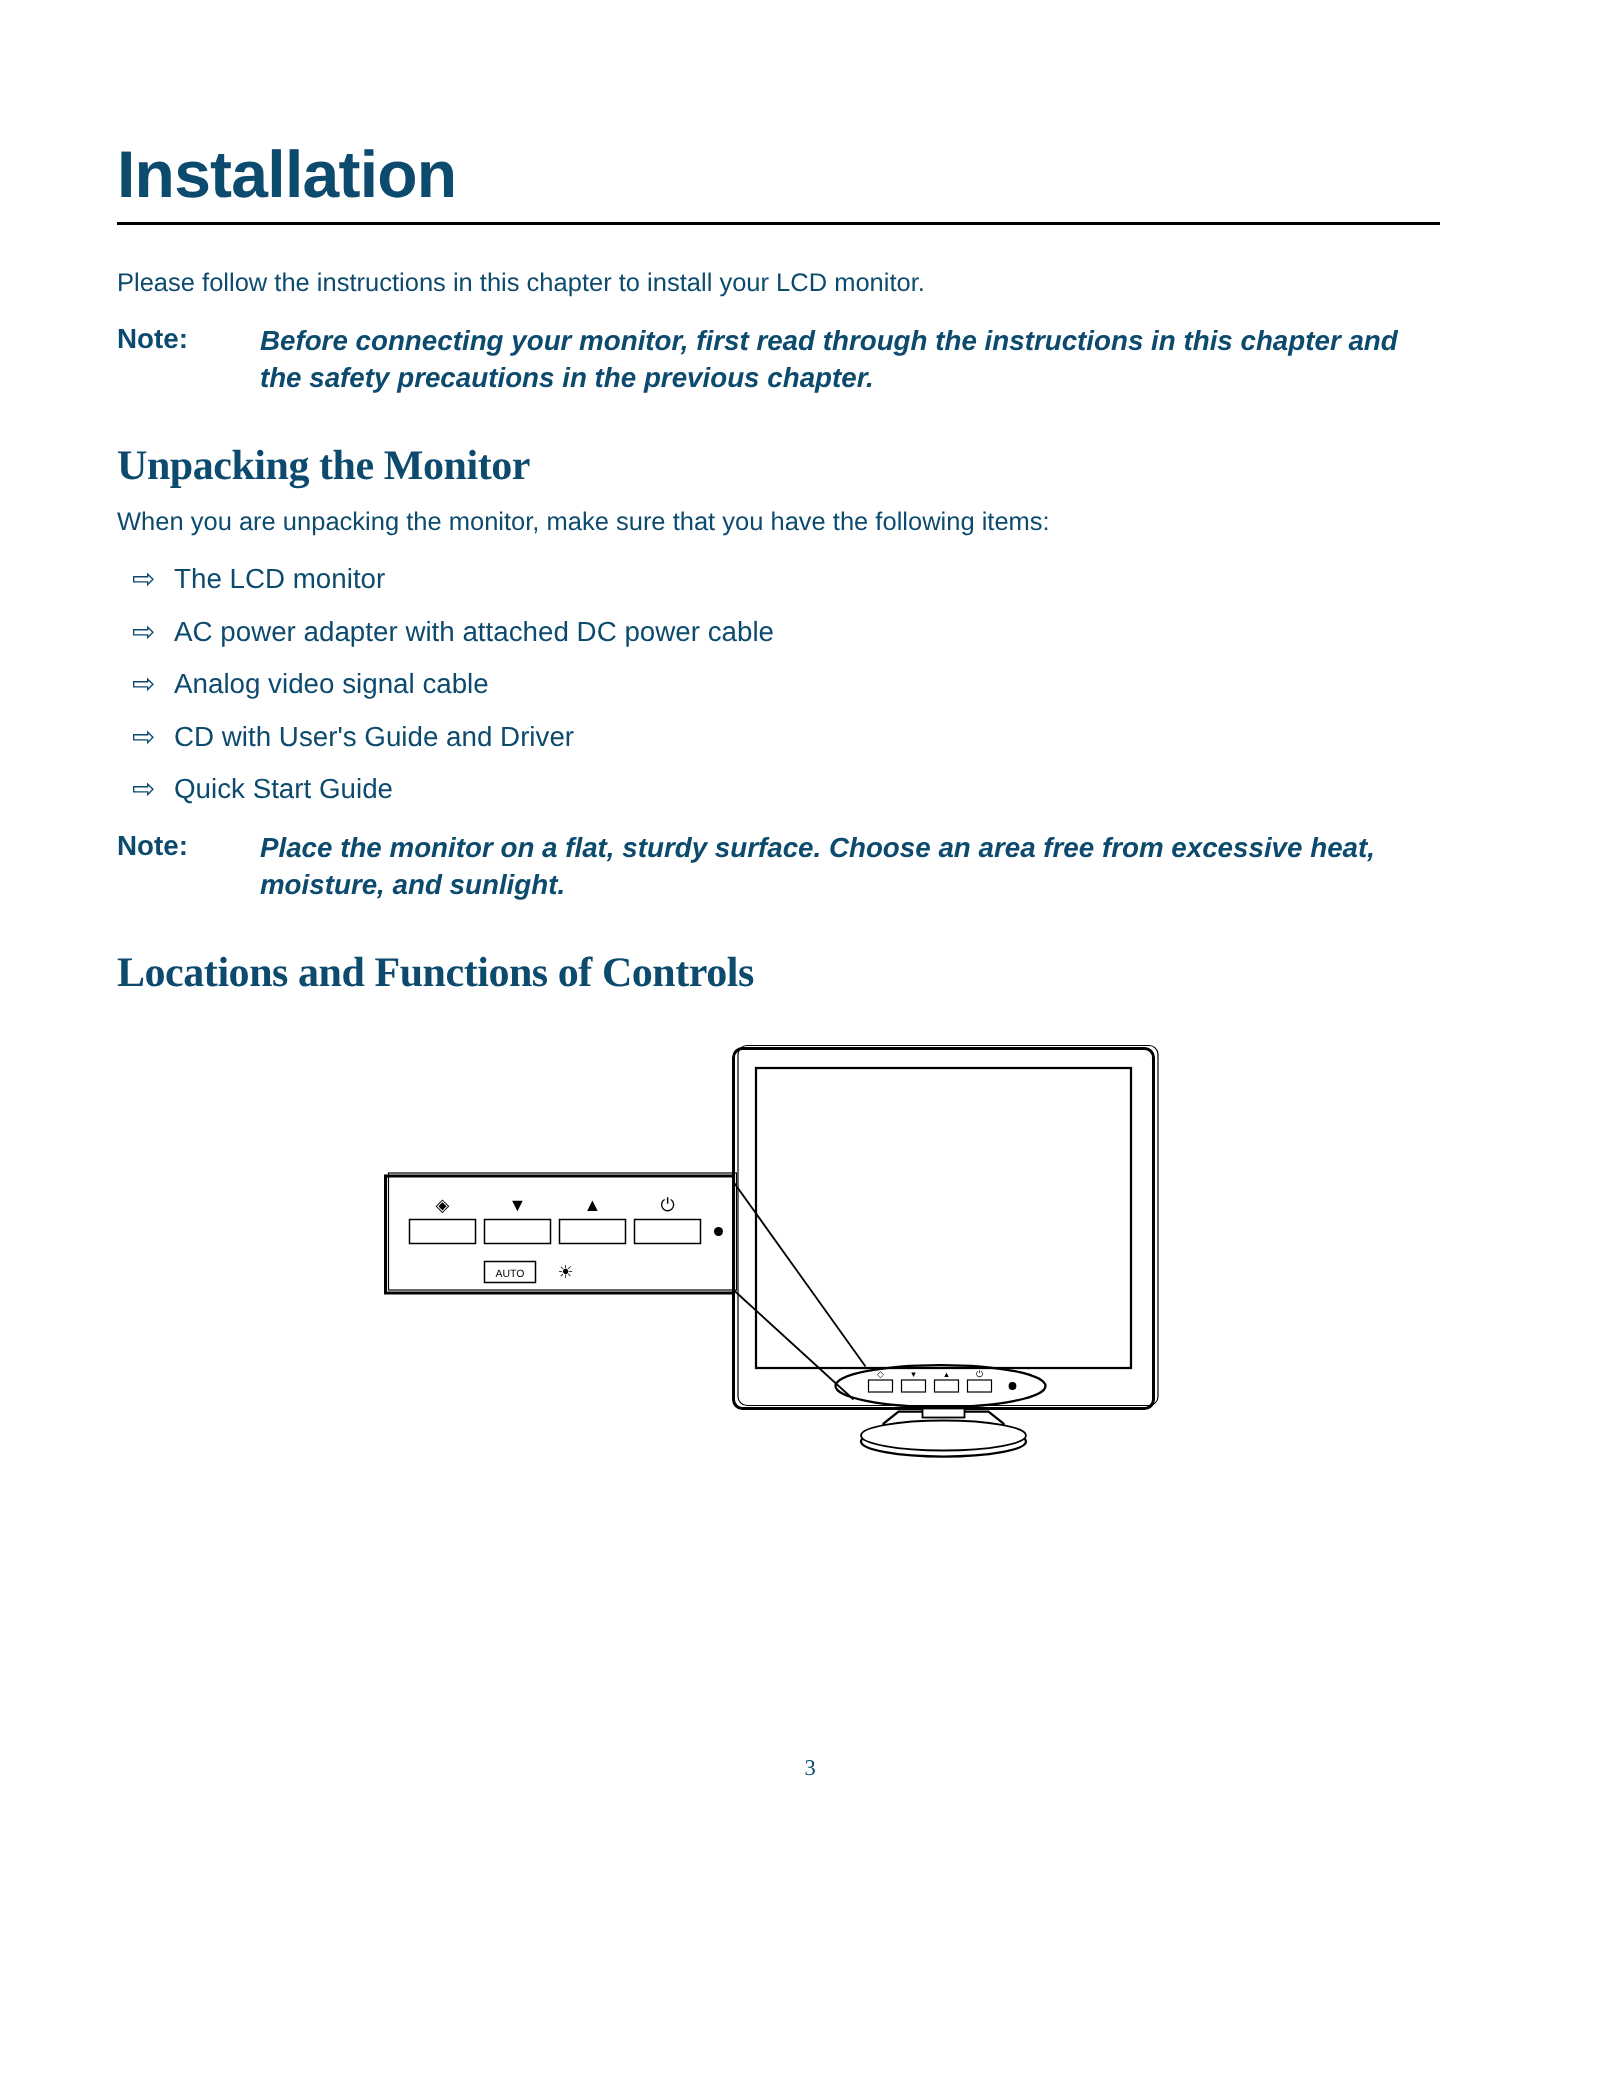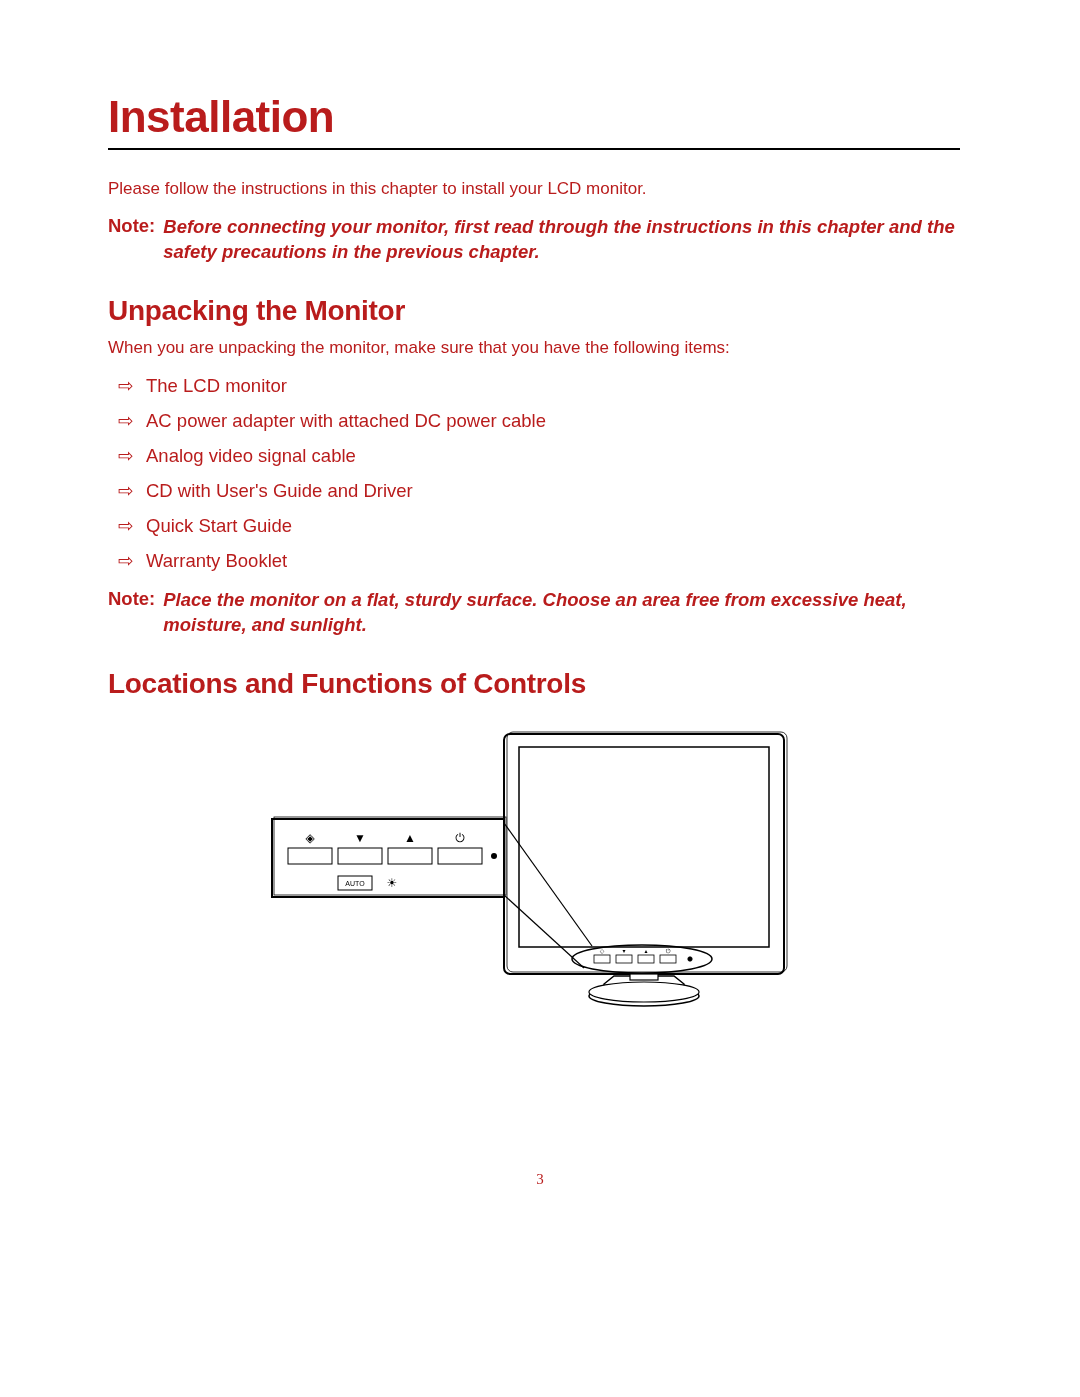--- a/index.html
+++ b/index.html
@@ -4,23 +4,23 @@
 <style>
   html, body {
     margin: 0;
     padding: 0;
     background: #fff;
   }
   .page {
     width: 1080px;
     height: 1238px;
     box-sizing: border-box;
-    padding: 92px 120px 50px 108px;
+    padding: 92px 120px 50px 78px;
     font-family: "Futura", "Century Gothic", "Trebuchet MS", Arial, sans-serif;
-    color: #b91c1c;
+    color: #0c4a6e;
     position: relative;
   }
   h1.title {
     font-size: 44px;
     font-weight: 700;
     margin: 0 0 6px 0;
     letter-spacing: -0.5px;
   }
   .rule {
     border: none;
@@ -41,26 +41,28 @@
   .note-label {
     font-size: 18.5px;
     font-weight: 700;
     white-space: nowrap;
   }
   .note-body {
     font-size: 18.5px;
     font-style: italic;
     font-weight: 700;
     line-height: 1.35;
+    margin-left: 40px;
   }
   h2.section {
     font-size: 28px;
     font-weight: 700;
     margin: 30px 0 10px 0;
     letter-spacing: -0.3px;
+    font-family: Liberation Serif, serif;
   }
   ul.arrow-list {
     list-style: none;
     padding: 0 0 0 38px;
     margin: 14px 0 0 0;
   }
   ul.arrow-list li {
     font-size: 18.5px;
     line-height: 1.35;
     margin: 10px 0;
@@ -107,21 +109,20 @@
   <h2 class="section">Unpacking the Monitor</h2>
 
   <p>When you are unpacking the monitor, make sure that you have the following items:</p>
 
   <ul class="arrow-list">
     <li>The LCD monitor</li>
     <li>AC power adapter with attached DC power cable</li>
     <li>Analog video signal cable</li>
     <li>CD with User's Guide and Driver</li>
     <li>Quick Start Guide</li>
-    <li>Warranty Booklet</li>
   </ul>
 
   <div class="note-row">
     <span class="note-label">Note:</span>
     <span class="note-body">Place the monitor on a flat, sturdy surface. Choose an area free from excessive heat, moisture, and sunlight.</span>
   </div>
 
   <h2 class="section">Locations and Functions of Controls</h2>
 
 

